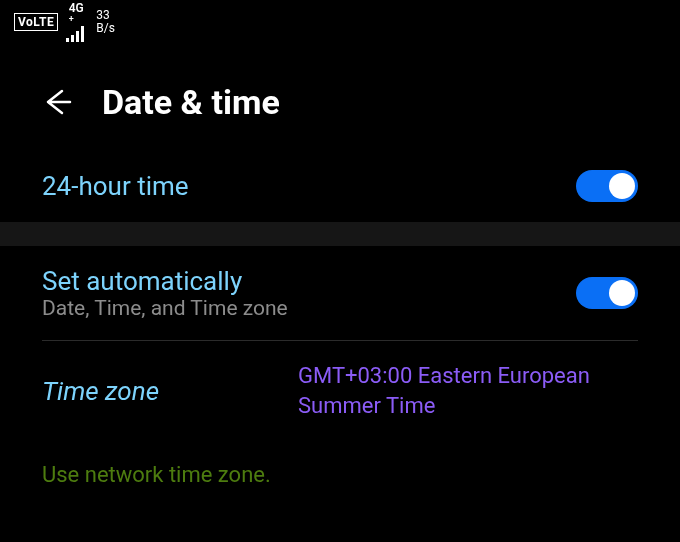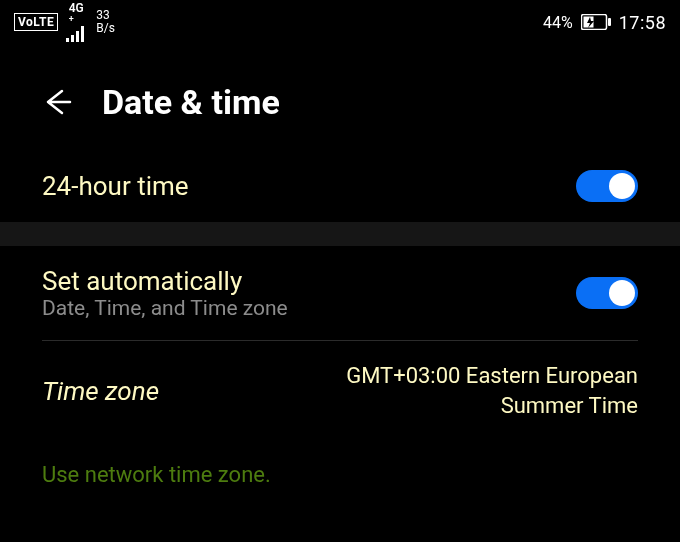--- a/index.html
+++ b/index.html
@@ -49,23 +49,23 @@
     font-weight: 700;
   }
 
   
   .row {
     display: flex;
     align-items: center;
     padding: 20px 42px;
   }
   .row-main { flex: 1; }
-  .row-label { font-size: 26px; color: #fef9c3; font-weight: 400; }
+  .row-label { font-size: 26px; color: #7dd3fc; font-weight: 400; }
   .row-sub   { font-size: 21px; color: #8c8c8c; margin-top: 0; }
-  .row-value { font-size: 22px; color: #fef9c3; text-align: right; max-width: 340px; line-height: 1.35; }
+  .row-value { font-size: 22px; color: #8b5cf6; max-width: 340px; line-height: 1.35; }
 
   .toggle {
     width: 62px; height: 32px;
     background: #0a6ff5;
     border-radius: 16px;
     position: relative;
     flex-shrink: 0;
   }
   .toggle::after {
     content: "";
@@ -112,30 +112,20 @@
         <rect x="5" y="9" width="3" height="7" fill="#fff"></rect>
         <rect x="10" y="5" width="3" height="11" fill="#fff"></rect>
         <rect x="15" y="0" width="3" height="16" fill="#fff"></rect>
       </svg>
     </div>
     <div class="speed">
       <div>33</div>
       <div>B/s</div>
     </div>
   </div>
-  <div class="status-right">
-    <span class="batt-pct">44%</span>
-    <svg class="battery-icon" width="30" height="16" viewBox="0 0 30 16">
-      <rect x="0.5" y="0.5" width="25" height="15" rx="2" fill="none" stroke="#fff" stroke-width="1.5"></rect>
-      <rect x="2.5" y="2.5" width="10" height="11" fill="#fff"></rect>
-      <rect x="27" y="4" width="3" height="8" rx="1" fill="#fff"></rect>
-      <path d="M9 3 L6 9 L9 9 L7 14 L13 7 L10 7 Z" fill="#000"></path>
-    </svg>
-    <span class="clock">17:58</span>
-  </div>
 </div>
 
 <div class="header">
   <div class="back-btn">
     <svg width="34" height="34" viewBox="0 0 34 34">
       <path d="M22 6 L8 17 L22 28 M8 17 L30 17" stroke="#fff" stroke-width="2.5" fill="none" stroke-linecap="round" stroke-linejoin="round"></path>
     </svg>
   </div>
   <div class="title">Date &amp; time</div>
 </div>

